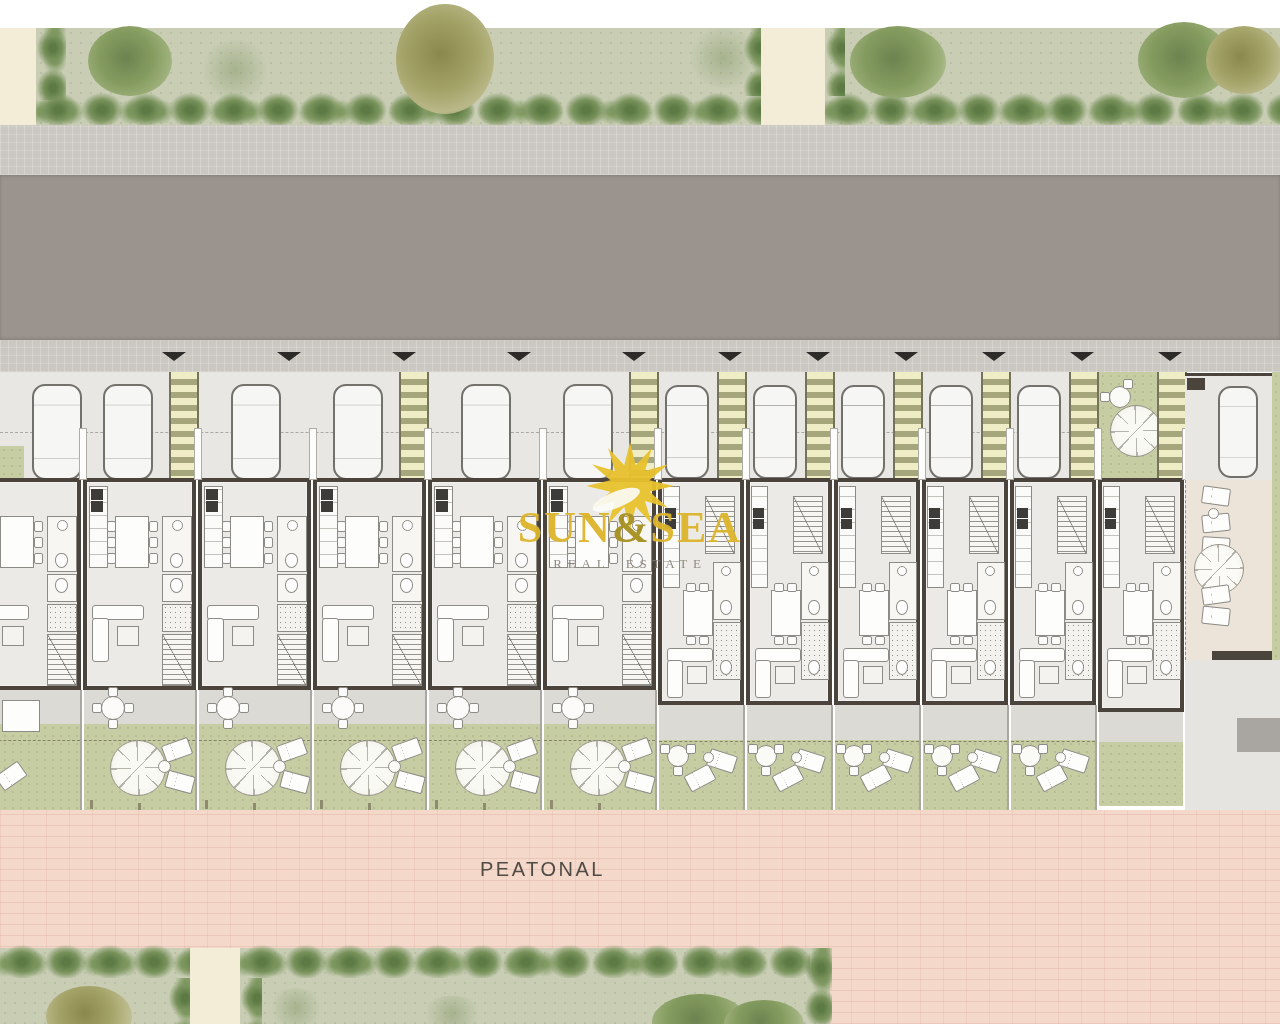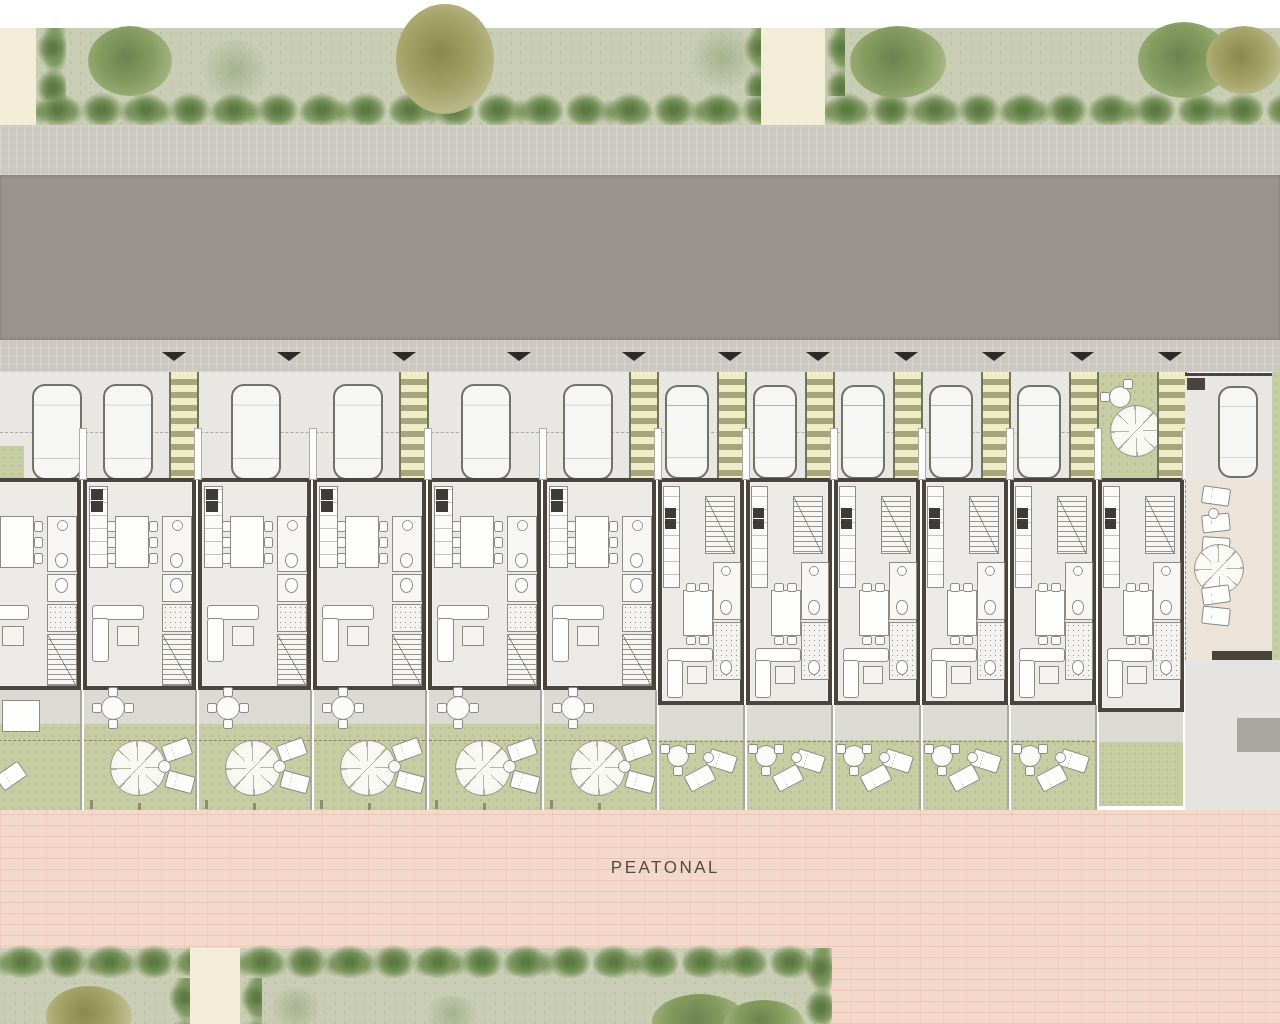--- a/index.html
+++ b/index.html
@@ -64,21 +64,21 @@
                          radial-gradient(circle,rgba(252,252,248,.95) 0 55%,rgba(238,238,231,.92) 100%);}
   .lounger{background:#fdfdfc;border:1px solid #8b8984;border-radius:2px;
         background-image:linear-gradient(90deg,transparent 32%,rgba(140,138,132,.6) 33%,transparent 34%);}
   .gdiv{background:#aaa7a0;}
   .post{background:#8f8b6f;}
   .wall{background:var(--c-wall,#4b443d);}
   .patio{background:var(--c-patio,#ece4d8);border-left:1px dashed #8d8b85;}
   .lower-gray{background:#e6e4e1;}
   .gray-block{background:#a9a6a2;}
   
-  .peatonal{font-size:17px;letter-spacing:2.5px;color:var(--c-label_text,#504b45);text-align:right;}
+  .peatonal{font-size:20px;letter-spacing:2.5px;color:var(--c-label_text,#504b45);text-align:left;}
   .watermark{text-align:center;opacity:.95;pointer-events:none;}
   .wm-line{font-family:"Liberation Serif",serif;font-weight:bold;font-size:44px;line-height:1;
            color:var(--c-brand_gold,#ddb52a);letter-spacing:2px;text-shadow:0 0 1px rgba(255,255,255,.5);}
   .wm-line .amp{color:#a6901f;}
   .wm-sub{font-family:"Liberation Serif",serif;font-size:13px;letter-spacing:.45em;word-spacing:.5em;
           color:var(--c-subtitle_gray,#8b867c);margin-top:6px;}
   .sun-svg{display:block;margin:0 auto -26px auto;}
 </style>
 </head>
 <body>
@@ -552,14 +552,22 @@
   <div class="abs hedge-row" style="left:240px;top:944px;width:570px;height:34px;"></div>
   <div class="abs hedge-col" style="left:804px;top:948px;width:28px;height:76px;"></div>
   <div class="abs hedge-col" style="left:168px;top:978px;width:22px;height:46px;"></div>
   <div class="abs hedge-col" style="left:240px;top:978px;width:22px;height:46px;"></div>
   <div class="abs tree olive" style="left:46px;top:986px;width:86px;height:60px;"></div>
   <div class="abs tree faint" style="left:268px;top:988px;width:56px;height:40px;"></div>
   <div class="abs tree faint" style="left:420px;top:996px;width:64px;height:36px;"></div>
   <div class="abs tree" style="left:652px;top:994px;width:96px;height:56px;"></div>
   <div class="abs tree" style="left:724px;top:1000px;width:80px;height:48px;"></div>
 
+  <div class="abs watermark" style="left:505px;top:440px;width:250px;">
+    <svg class="sun-svg" width="118" height="92" viewBox="0 0 100 80">
+      <polygon fill="#e8c22e" points="88,40 67,45 83,59 63,53 69,73 55,58 50,78 45,58 31,73 37,53 17,59 33,45 12,40 33,35 17,21 37,27 31,7 45,22 50,2 55,22 69,7 63,27 83,21 67,35"></polygon>
+      <ellipse cx="38" cy="52" rx="22" ry="7" fill="#fdfdfb" opacity="0.9" transform="rotate(-22 38 52)"></ellipse>
+    </svg>
+    <div class="wm-line"><span>SUN</span><span class="amp">&amp;</span><span>SEA</span></div>
+    <div class="wm-sub">REAL ESTATE</div>
+  </div>
 
 </div>
 
 </body></html>

